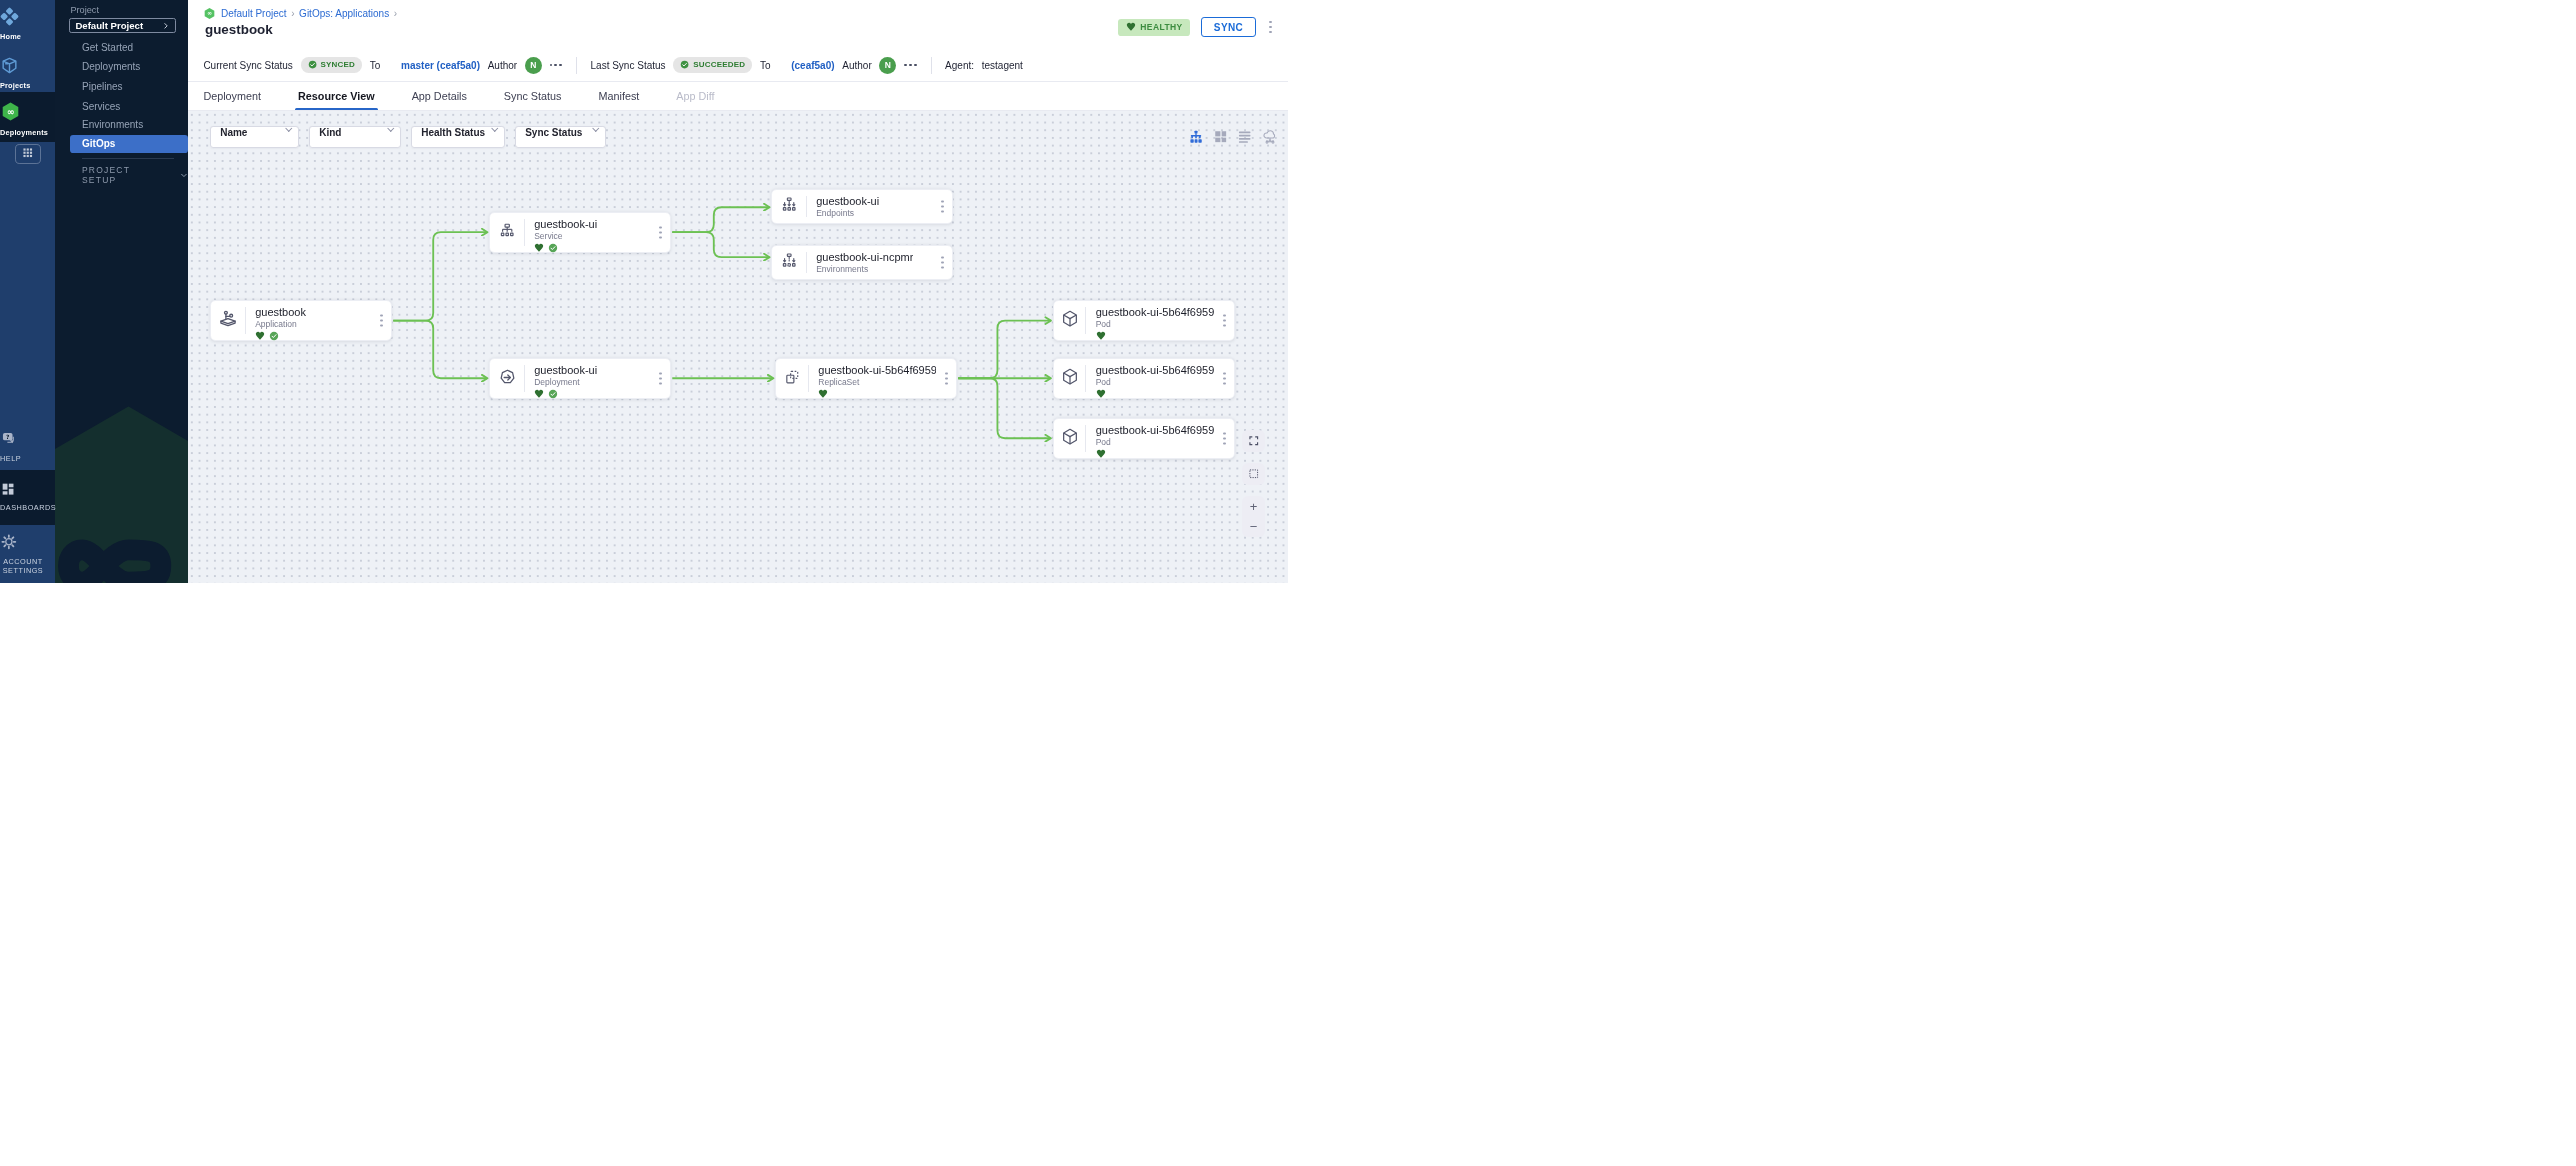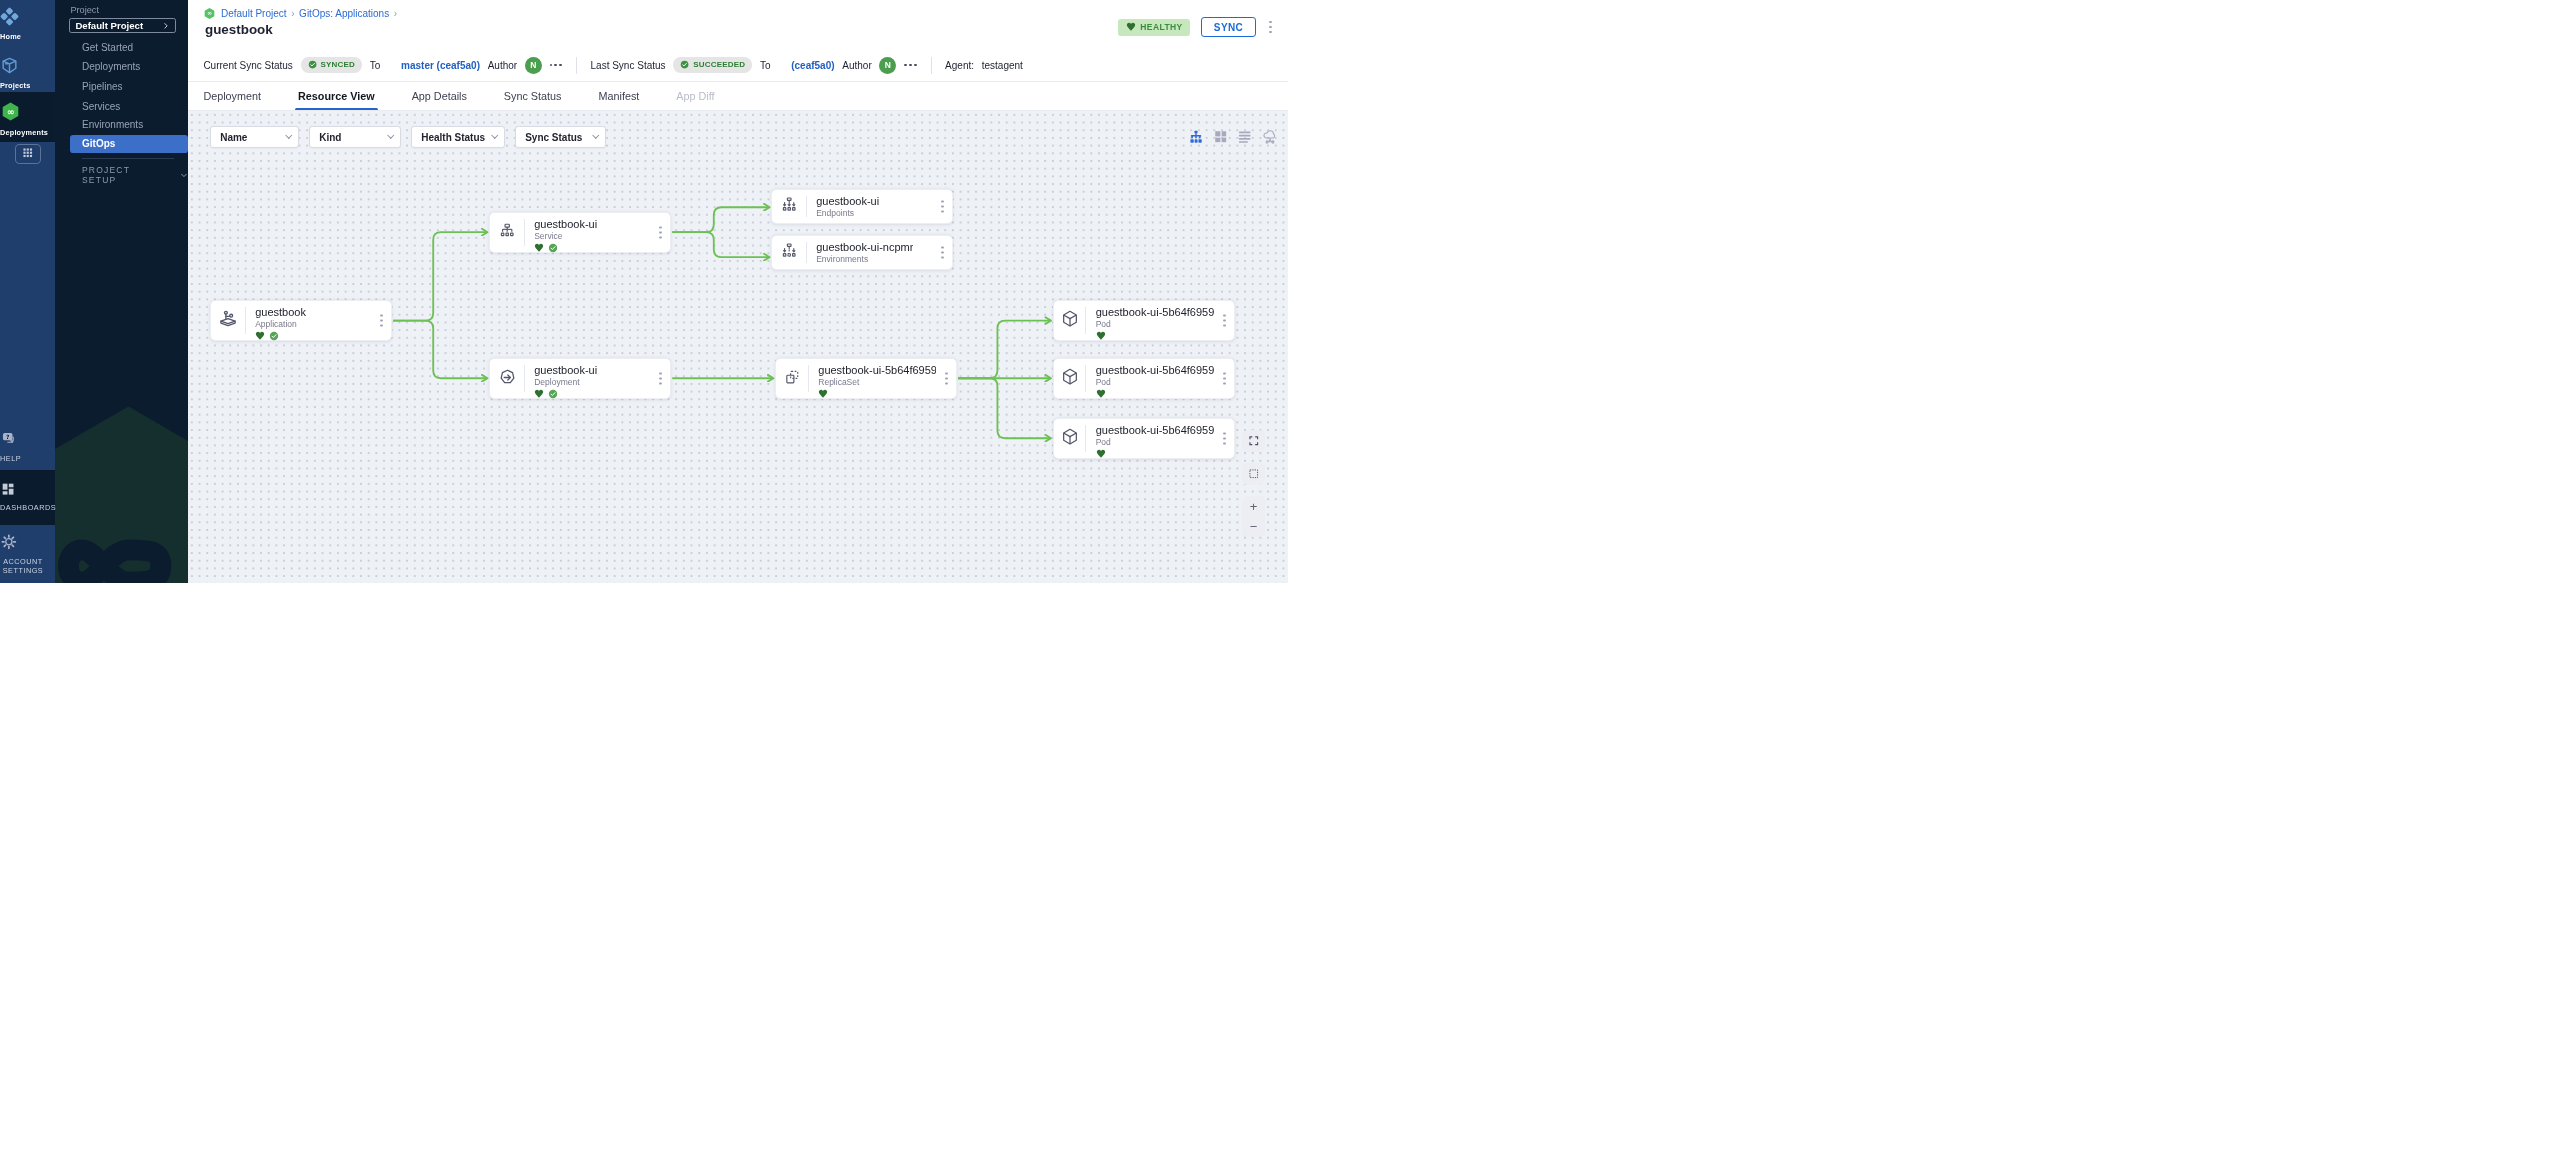--- a/index.html
+++ b/index.html
@@ -54,21 +54,21 @@
   .tab.disabled { color:#b9bbc9; cursor:default; }
   .hdr-div2 { position:absolute; left:0; right:0; top:110px; height:0.8px; background:#e8eaf1; }
 
   
   .canvas { position:absolute; left:188px; top:111px; width:1100px; height:473px; background:#eef1f6;
     background-image:radial-gradient(#c9ced9 0.8px, transparent 0.9px); background-size:7.7px 7.7px; }
   .edges { position:absolute; left:0; top:0; }
   .edge { fill:none; stroke:#6cc153; stroke-width:2.4; }
 
   .filters { position:absolute; left:22px; top:15.4px; display:flex; gap:10px; }
-  .filter-dd { height:21.5px; background:#fff; border:0.8px solid #d8dae4; border-radius:3.1px; display:flex; align-items:center; justify-content:space-between; padding:0 7.7px 0 9.2px; font-size:10px; font-weight:bold; color:#22232e; cursor:pointer; box-shadow:0 0.8px 1.5px rgba(40,48,80,.04); }
+  .filter-dd { height:21.5px; background:#fff; border:0.8px solid #d8dae4; border-radius:3.1px; display:flex; align-items:flex-start; justify-content:space-between; padding:0 7.7px 0 9.2px; font-size:10px; font-weight:bold; color:#22232e; cursor:pointer; box-shadow:0 0.8px 1.5px rgba(40,48,80,.04); }
   .filter-dd:nth-child(1){width:89px;} .filter-dd:nth-child(2){width:92px;}
   .filter-dd:nth-child(3){width:94px;} .filter-dd:nth-child(4){width:91px;}
   .chev { width:5.4px; height:5.4px; border-right:1.2px solid #8b8fa3; border-bottom:1.2px solid #8b8fa3; transform:rotate(45deg) translateY(-1.5px); }
   .view-toggles { position:absolute; left:1000px; top:18.4px; display:flex; gap:8.5px; align-items:center; }
   .vt { width:16px; height:16px; cursor:pointer; }
 
   
   .node { position:absolute; width:182px; height:41px; background:#fff; border:0.8px solid #eceef4; border-radius:5.4px; box-shadow:0 0.8px 3.1px rgba(31,37,60,.10); display:flex; cursor:pointer; }
   .node.short { height:35px; }
   .n-iconcol { width:35px; display:flex; align-items:center; justify-content:center; border-right:0.8px solid #e6e8ef; margin:6.1px 0; }
@@ -419,21 +419,21 @@
       <div class="n-title">guestbook-ui</div>
       <div class="n-kind">Endpoints</div>
 
     </div>
     <span class="n-kebab kebab-v">
             <i></i>
             <i></i>
             <i></i>
           </span>
   </div>
-        <div class="node short" style="left: 583px; top: 124px;">
+        <div class="node short" style="left: 583px; top: 134px;">
     <div class="n-iconcol">
             <span class="n-icon"><svg width="18.4" height="18.4" viewBox="0 0 24 24" fill="none" stroke="#53566b" stroke-width="1.5" stroke-linejoin="round" stroke-linecap="round">
                 <rect x="9.6" y="2.6" width="4.8" height="3.2" rx="0.8"></rect>
                 <path d="M6 8.5v4.2M18 8.5v4.2"></path>
                 <path d="M12 7v5.7" stroke-dasharray="1.6 1.6"></path>
                 <path d="M4.6 11.2L6 12.7l1.4-1.5M16.6 11.2l1.4 1.5 1.4-1.5"></path>
                 <rect x="4.4" y="15.2" width="3.2" height="3.2" rx="0.5"></rect>
                 <rect x="10.4" y="15.2" width="3.2" height="3.2" rx="0.5" stroke-dasharray="1.4 1.4"></rect>
                 <rect x="16.4" y="15.2" width="3.2" height="3.2" rx="0.5"></rect>
               </svg></span>

